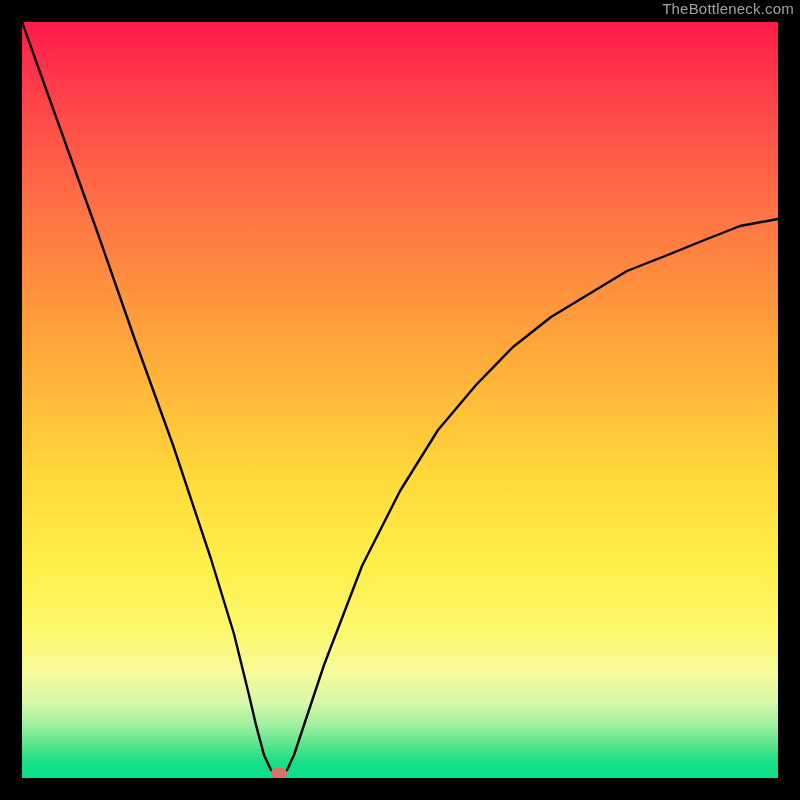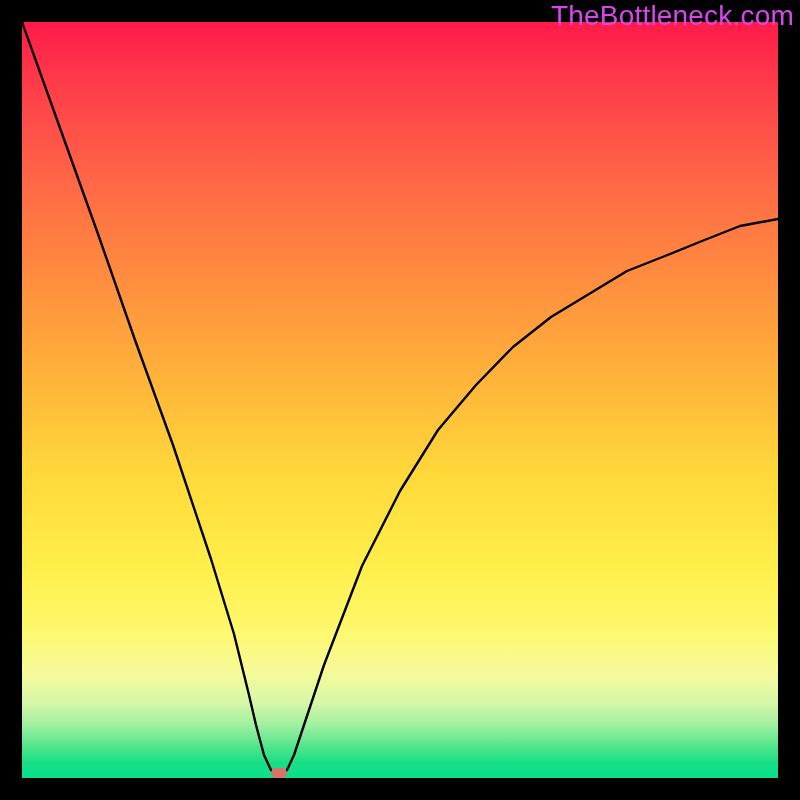--- a/index.html
+++ b/index.html
@@ -40,22 +40,22 @@
       #9ff0a0 93%,
       #4ee48a 96%,
       #17df87 98%,
       #09e08a 100%
     );
   }
   .watermark {
     position: absolute;
     top: 0px;
     right: 6px;
-    color: #d946ef;
-    font-size: 28px;
+    color: #a3a3a3;
+    font-size: 15px;
     font-weight: 400;
     letter-spacing: 0.2px;
     z-index: 10;
     user-select: none;
   }
   svg.curve {
     position: absolute;
     left: 0;
     top: 0;
     width: 100%;

